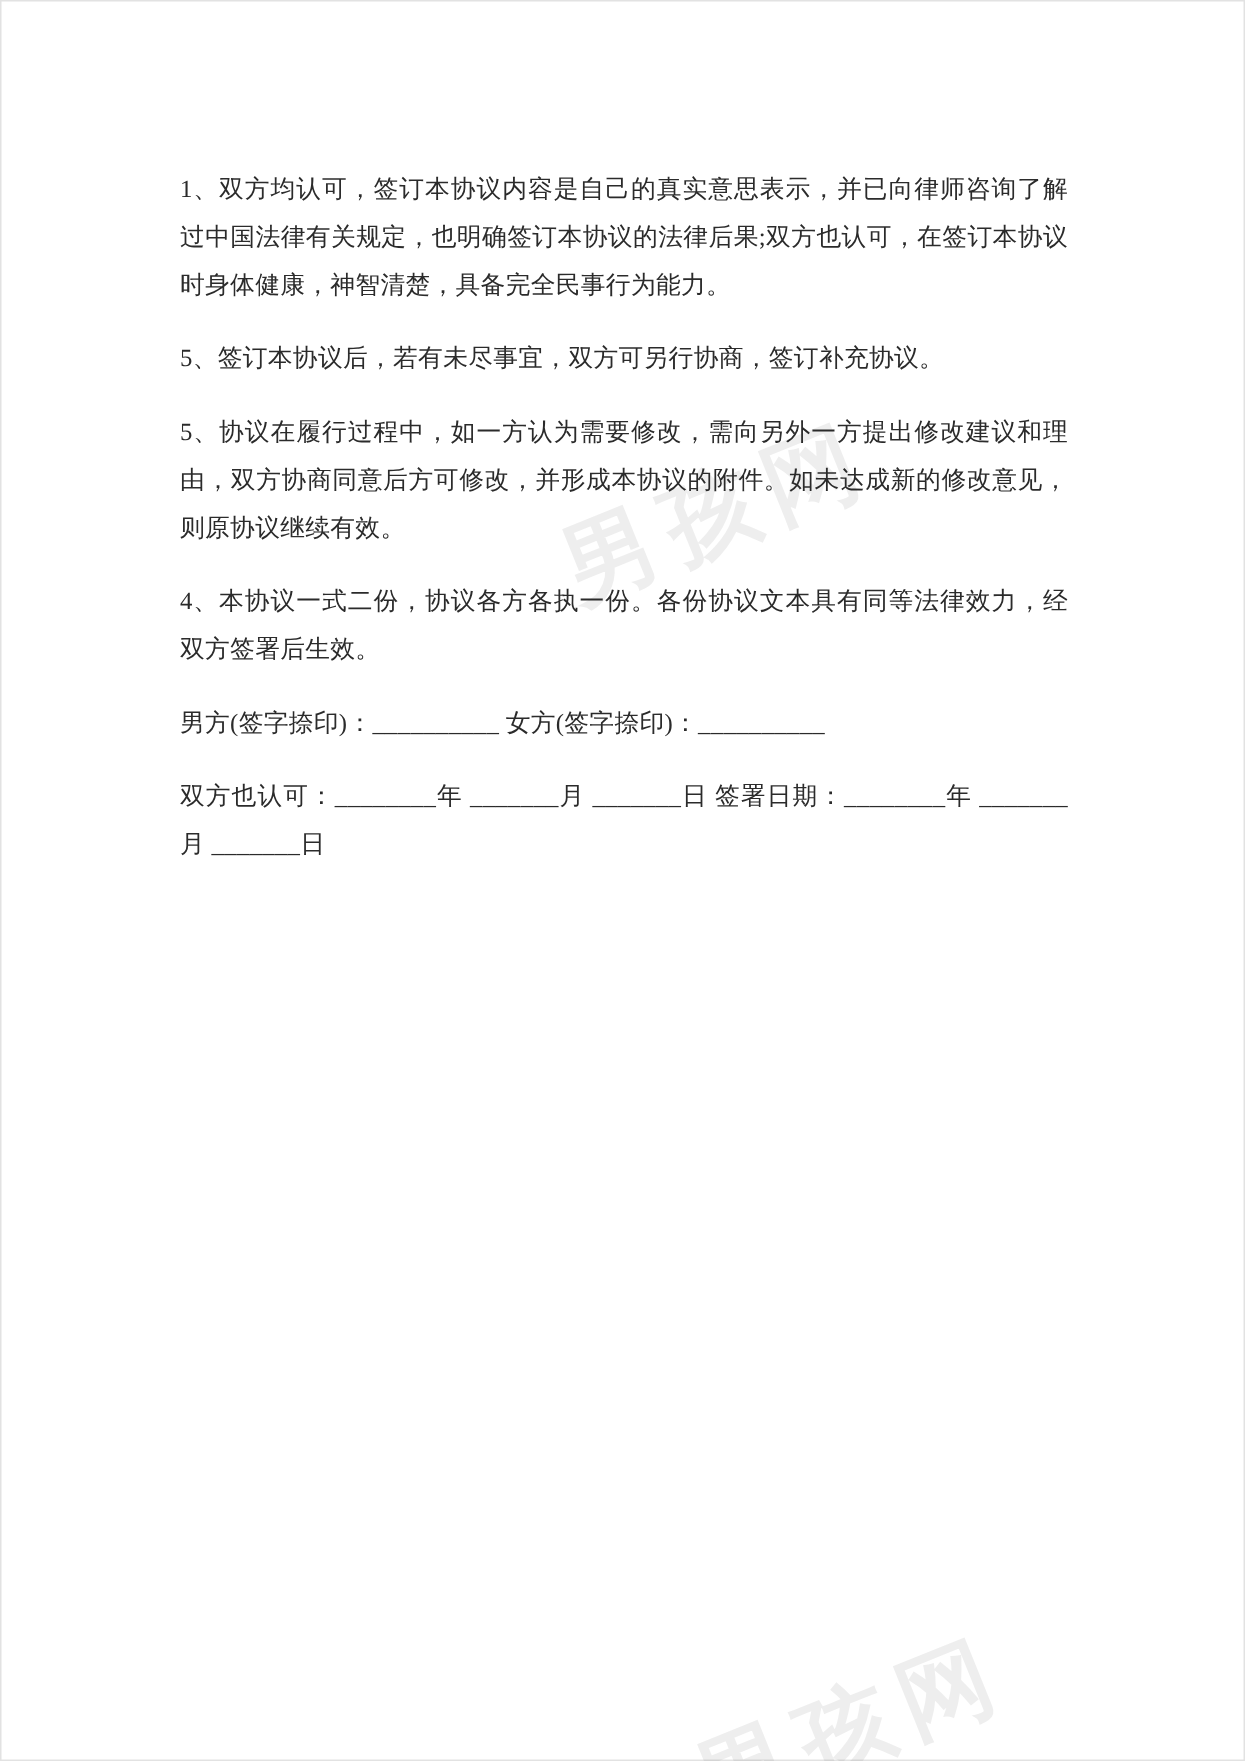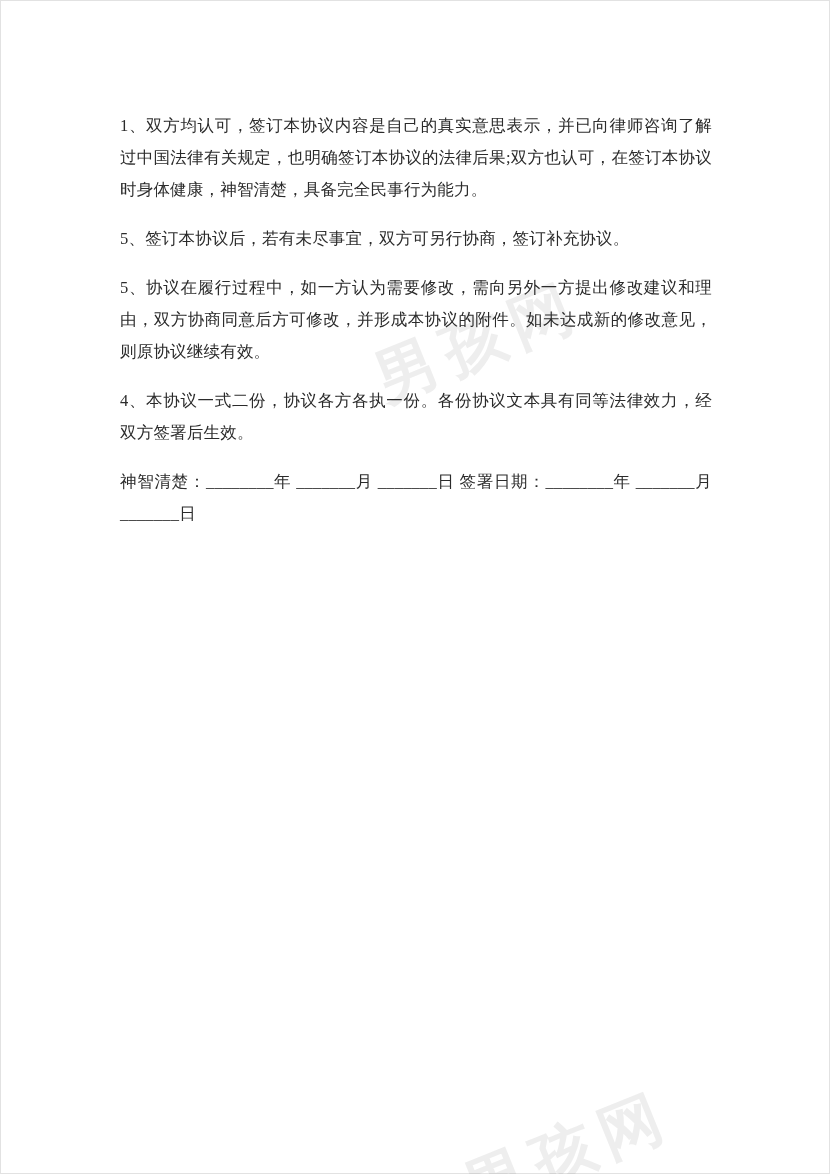--- a/index.html
+++ b/index.html
@@ -83,16 +83,17 @@
   <div class="page-border"></div>
 
   <div class="wm wm1">男孩网</div>
   <div class="wm wm2">男孩网</div>
 
   <div class="content">
     <p class="para">1、双方均认可，签订本协议内容是自己的真实意思表示，并已向律师咨询了解过中国法律有关规定，也明确签订本协议的法律后果;双方也认可，在签订本协议时身体健康，神智清楚，具备完全民事行为能力。</p>
     <p class="para">5、签订本协议后，若有未尽事宜，双方可另行协商，签订补充协议。</p>
     <p class="para">5、协议在履行过程中，如一方认为需要修改，需向另外一方提出修改建议和理由，双方协商同意后方可修改，并形成本协议的附件。如未达成新的修改意见，则原协议继续有效。</p>
     <p class="para">4、本协议一式二份，协议各方各执一份。各份协议文本具有同等法律效力，经双方签署后生效。</p>
-    <p class="para date-line">神智清楚：________年 _______月 _______日 签署日期：________年 _______月 _______日</p>
+    <p class="para sign-line">男方(签字捺印)：__________ 女方(签字捺印)：__________</p>
+    <p class="para date-line">双方也认可：________年 _______月 _______日 签署日期：________年 _______月 _______日</p>
   </div>
 
 </div>
 
 </body></html>

